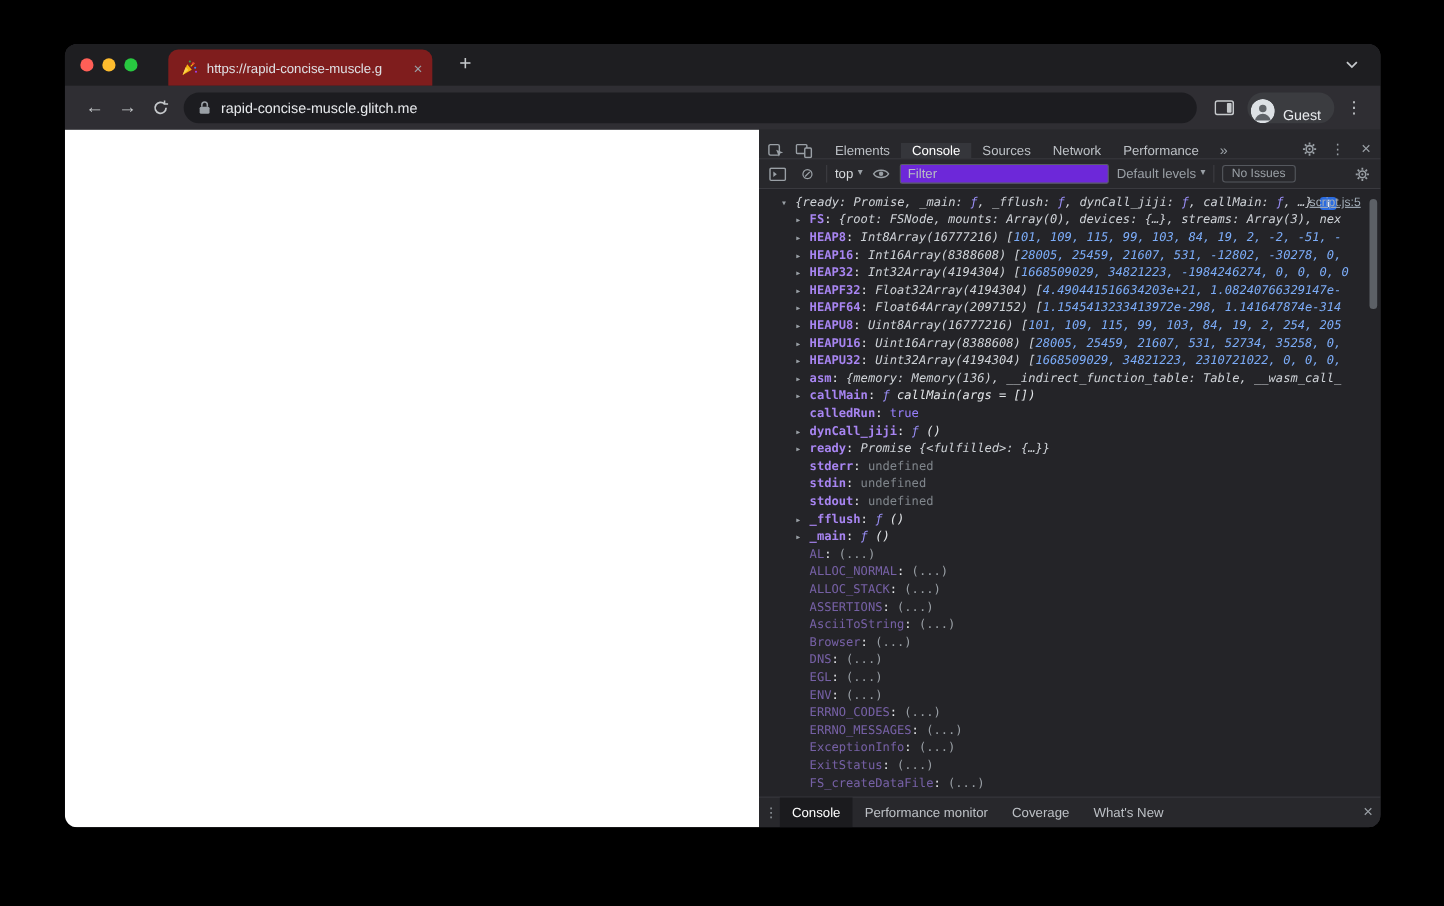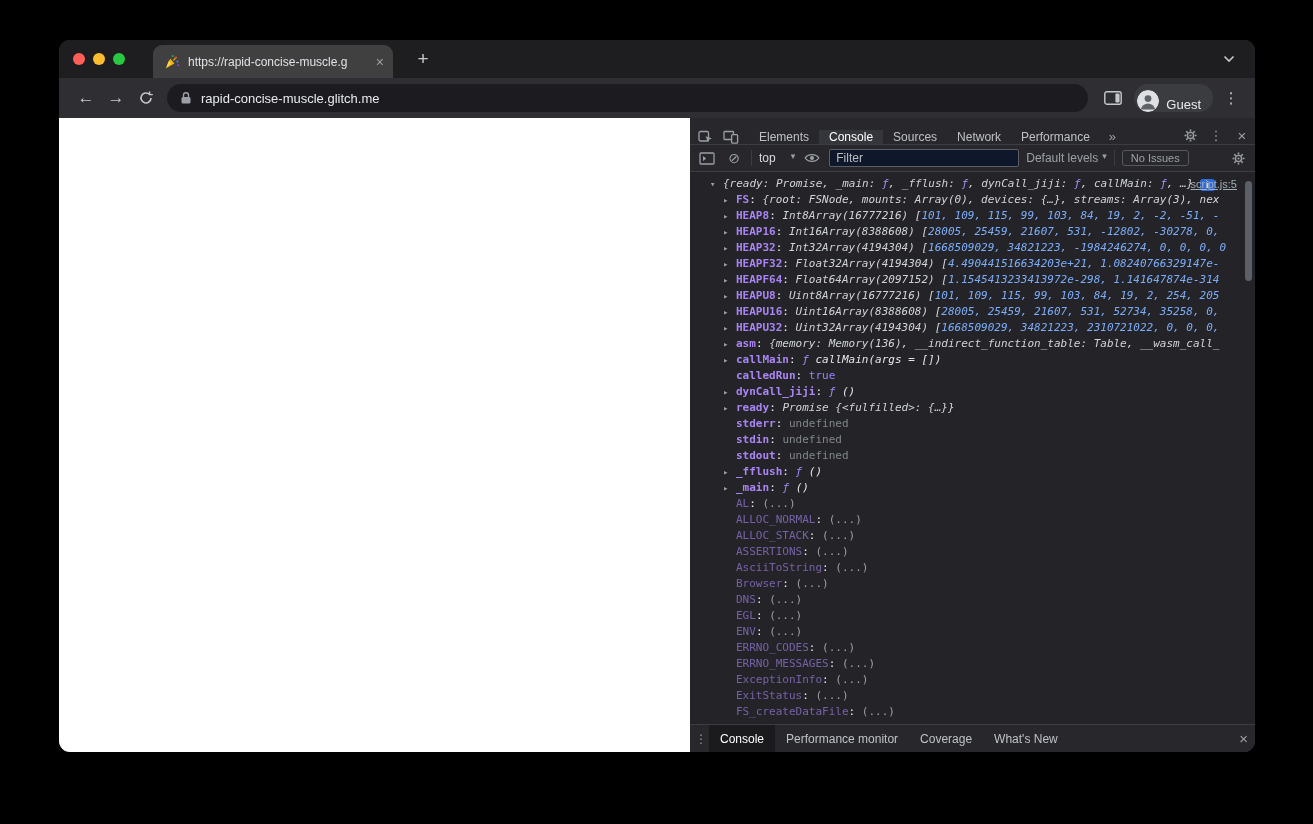--- a/index.html
+++ b/index.html
@@ -9,21 +9,21 @@
   *{box-sizing:border-box}
   body{margin:0;width:1313px;height:824px;background:#000;position:relative;overflow:hidden;
        font-family:"Liberation Sans",sans-serif;}
   .window{position:absolute;left:59px;top:40px;width:1196px;height:712px;border-radius:11px;
           overflow:hidden;background:#2f2e33;display:flex;flex-direction:column}
   
   .tabstrip{height:38px;background:#1e1e21;display:flex;align-items:center;padding:0 14px;flex:none}
   .lights{display:flex;gap:8px;align-items:center;margin-right:28px}
   .light{width:12px;height:12px;border-radius:50%}
   .light.red{background:#ff5f57}.light.yellow{background:#febc2e}.light.green{background:#28c840}
-  .tab{align-self:flex-end;height:33px;width:240px;background:#404040;border-radius:9px 9px 0 0;
+  .tab{align-self:flex-end;height:33px;width:240px;background:#7f1d1d;border-radius:9px 9px 0 0;
        display:flex;align-items:center;padding:0 9px 0 11px;gap:8px}
   .tab-title{flex:1;font-size:12px;color:#dfe1e5;white-space:nowrap;overflow:hidden}
   .tab-close{color:#9aa0a6;font-size:14px;line-height:1}
   .newtab{color:#c6c9cc;font-size:19px;margin-left:16px;width:28px;height:28px;display:flex;
           align-items:center;justify-content:center}
   .strip-spacer{flex:1}
   .strip-chevron{display:flex;align-items:center;justify-content:center;width:24px;height:24px}
   
   .toolbar{height:40px;background:#2f2e33;display:flex;align-items:center;padding:0 12px;flex:none}
   .nav-btn{width:30px;height:30px;display:flex;align-items:center;justify-content:center;
@@ -50,23 +50,23 @@
   .dt-tab.active{background:#35363b;color:#fff}
   .dt-more{color:#9aa0a6;padding:0 9px;font-size:13px;display:flex;align-items:center}
   .dt-right{margin-left:auto;display:flex;align-items:center}
   .dt-x{color:#9aa0a6;font-size:15px}
   
   .dt-toolbar{height:27px;background:#28282c;border-bottom:1px solid #3c3c42;display:flex;
               align-items:center;gap:7px;padding:0 7px;flex:none}
   .tool-icon{display:flex;align-items:center;justify-content:center;width:20px;flex:none}
   .clear-glyph{color:#9aa0a6;font-size:14px;line-height:1}
   .vsep{width:1px;height:16px;background:#3c3c42;flex:none}
-  .ctx-sel{color:#d7dadd;font-size:12px;display:flex;gap:15px;white-space:nowrap}
+  .ctx-sel{color:#d7dadd;font-size:12px;display:flex;gap:4px;white-space:nowrap}
   .caret{color:#9aa0a6;font-size:9px}
-  .filter{width:190px;height:18px;background:#0f172a;border:1px solid #5a5e64;border-radius:2px;
+  .filter{width:190px;height:18px;background:#6d28d9;border:1px solid #5a5e64;border-radius:2px;
           color:#e8eaed;font-size:12px;padding:0 6px;font-family:"Liberation Sans",sans-serif}
   .filter::placeholder{color:#b9bec3}
   .levels{color:#9aa0a6;font-size:12px;display:flex;align-items:flex-start;gap:4px;white-space:nowrap}
   .no-issues{border:1px solid #55585e;border-radius:3px;color:#9aa0a6;font-size:11px;
              padding:1px 8px;white-space:nowrap}
   .tb-right{margin-left:auto;display:flex;align-items:center}
   
   .console{flex:1;position:relative;overflow:hidden;background:#242428;padding-top:4px;
            font-family:"DejaVu Sans Mono","DejaVu Sans",monospace;font-size:11px}
   .cline{height:16px;line-height:16px;white-space:nowrap;overflow:hidden;padding-left:20px;color:#e8eaed}

